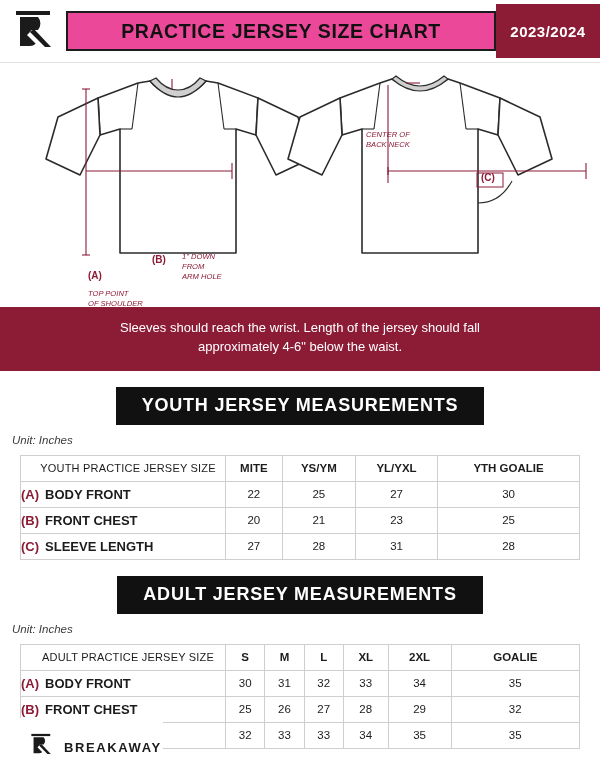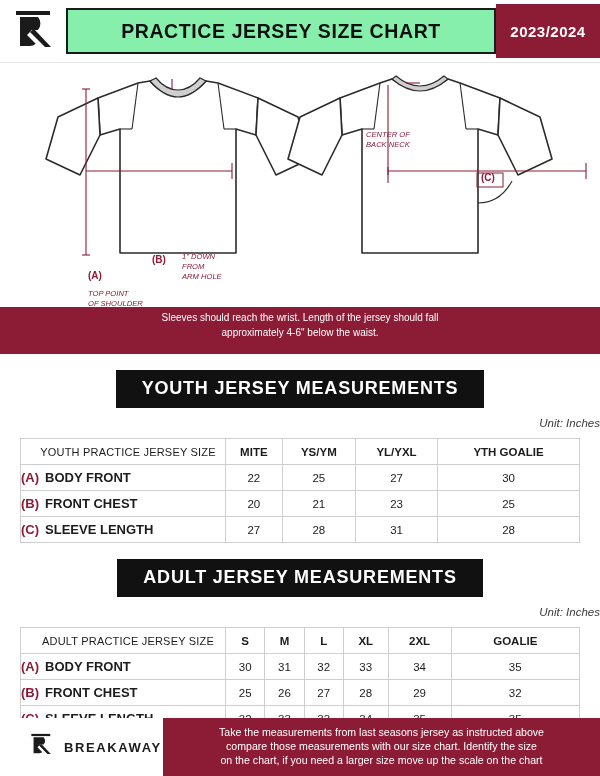--- a/index.html
+++ b/index.html
@@ -21,22 +21,22 @@
     padding: 0 0 0 8px;
   }
   .logo-mark {
     width: 58px; height: 46px;
     display: flex; align-items: center; justify-content: center;
     position: relative;
   }
   .logo-mark svg { display:block; }
   .header-title-box {
     flex: 1;
-    height: 46px;
-    background: #86efac;
+    height: 40px;
+    background: #ec4899;
     border: 2px solid #1b1b1b;
     display: flex; align-items: center; justify-content: center;
     margin-right: 0;
   }
   .header-title {
     font-size: 19.5px;
     font-weight: bold;
     letter-spacing: 0.6px;
     color: #111;
     font-family: "Liberation Sans", sans-serif;
@@ -56,22 +56,22 @@
     background: #ffffff;
     border-top: 1px solid #e3e3e3;
   }
   .diagram svg { position: absolute; top: 0; left: 0; }
 
   
   .notebar {
     background: #8c1b36;
     color: #ffffff;
     text-align: center;
-    padding: 4px 40px 14px 40px;
-    font-size: 10px;
+    padding: 12px 40px 14px 40px;
+    font-size: 13px;
     line-height: 1.45;
   }
 
   
   .section {
     position: relative;
     padding-top: 16px;
     background: #fff;
     border-radius: 20px;
   }
@@ -79,25 +79,25 @@
   .section-title {
     background: #111111;
     color: #ffffff;
     font-size: 18px;
     font-weight: bold;
     letter-spacing: 0.8px;
     padding: 8px 26px 9px 26px;
     display: inline-block;
   }
   .unit {
-    text-align: right;
+    text-align: left;
     font-size: 11.5px;
     font-style: italic;
     color: #3a3a3a;
-    padding: 9px 0 9px 0;
+    padding: 9px 0 9px 12px;
   }
 
   
   table {
     width: 560px;
     margin: 0 auto;
     border-collapse: collapse;
     font-size: 11.5px;
   }
   th, td {
@@ -386,20 +386,15 @@
       <span>
         <svg width="30" height="28" viewBox="0 0 54 44">
           <rect x="6" y="2" width="34" height="4" fill="#1b1b1b"></rect>
           <path d="M10 8 h18 a10 10 0 0 1 0 13 h-8 a8 8 0 0 1 0 16 h-10 z" fill="#1b1b1b"></path>
           <path d="M22 21 l16 17 h-9 l-12 -12 z" fill="#ffffff"></path>
           <path d="M24 20 l17 18 h-6 l-15 -15 z" fill="#1b1b1b"></path>
         </svg>
       </span>
       <span class="footer-brand">BREAKAWAY</span>
     </div>
-    <div class="footer-right">
-      <div>Take the measurements from last seasons jersey as instructed above</div>
-      <div>compare those measurements  with our size chart. Identify the size</div>
-      <div>on the chart, if you need a larger size move up the scale on the chart</div>
-    </div>
   </div>
 
 </div>
 
 </body></html>

